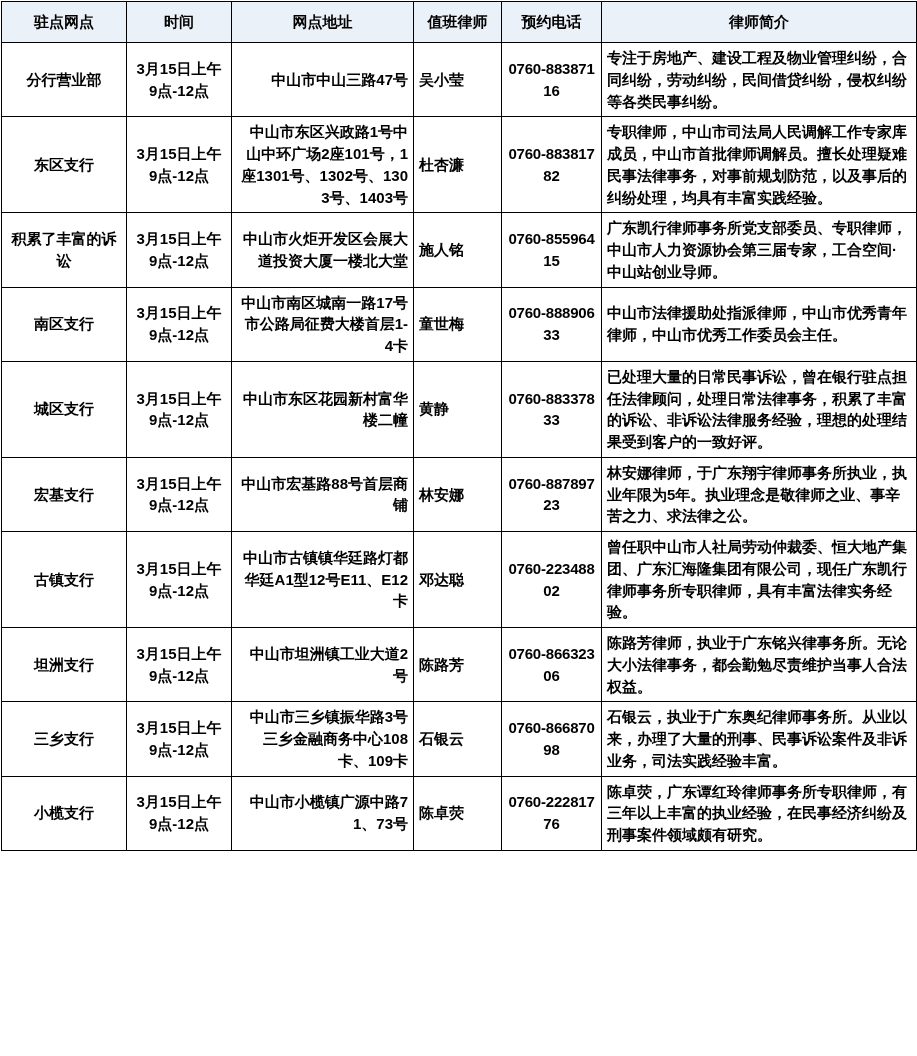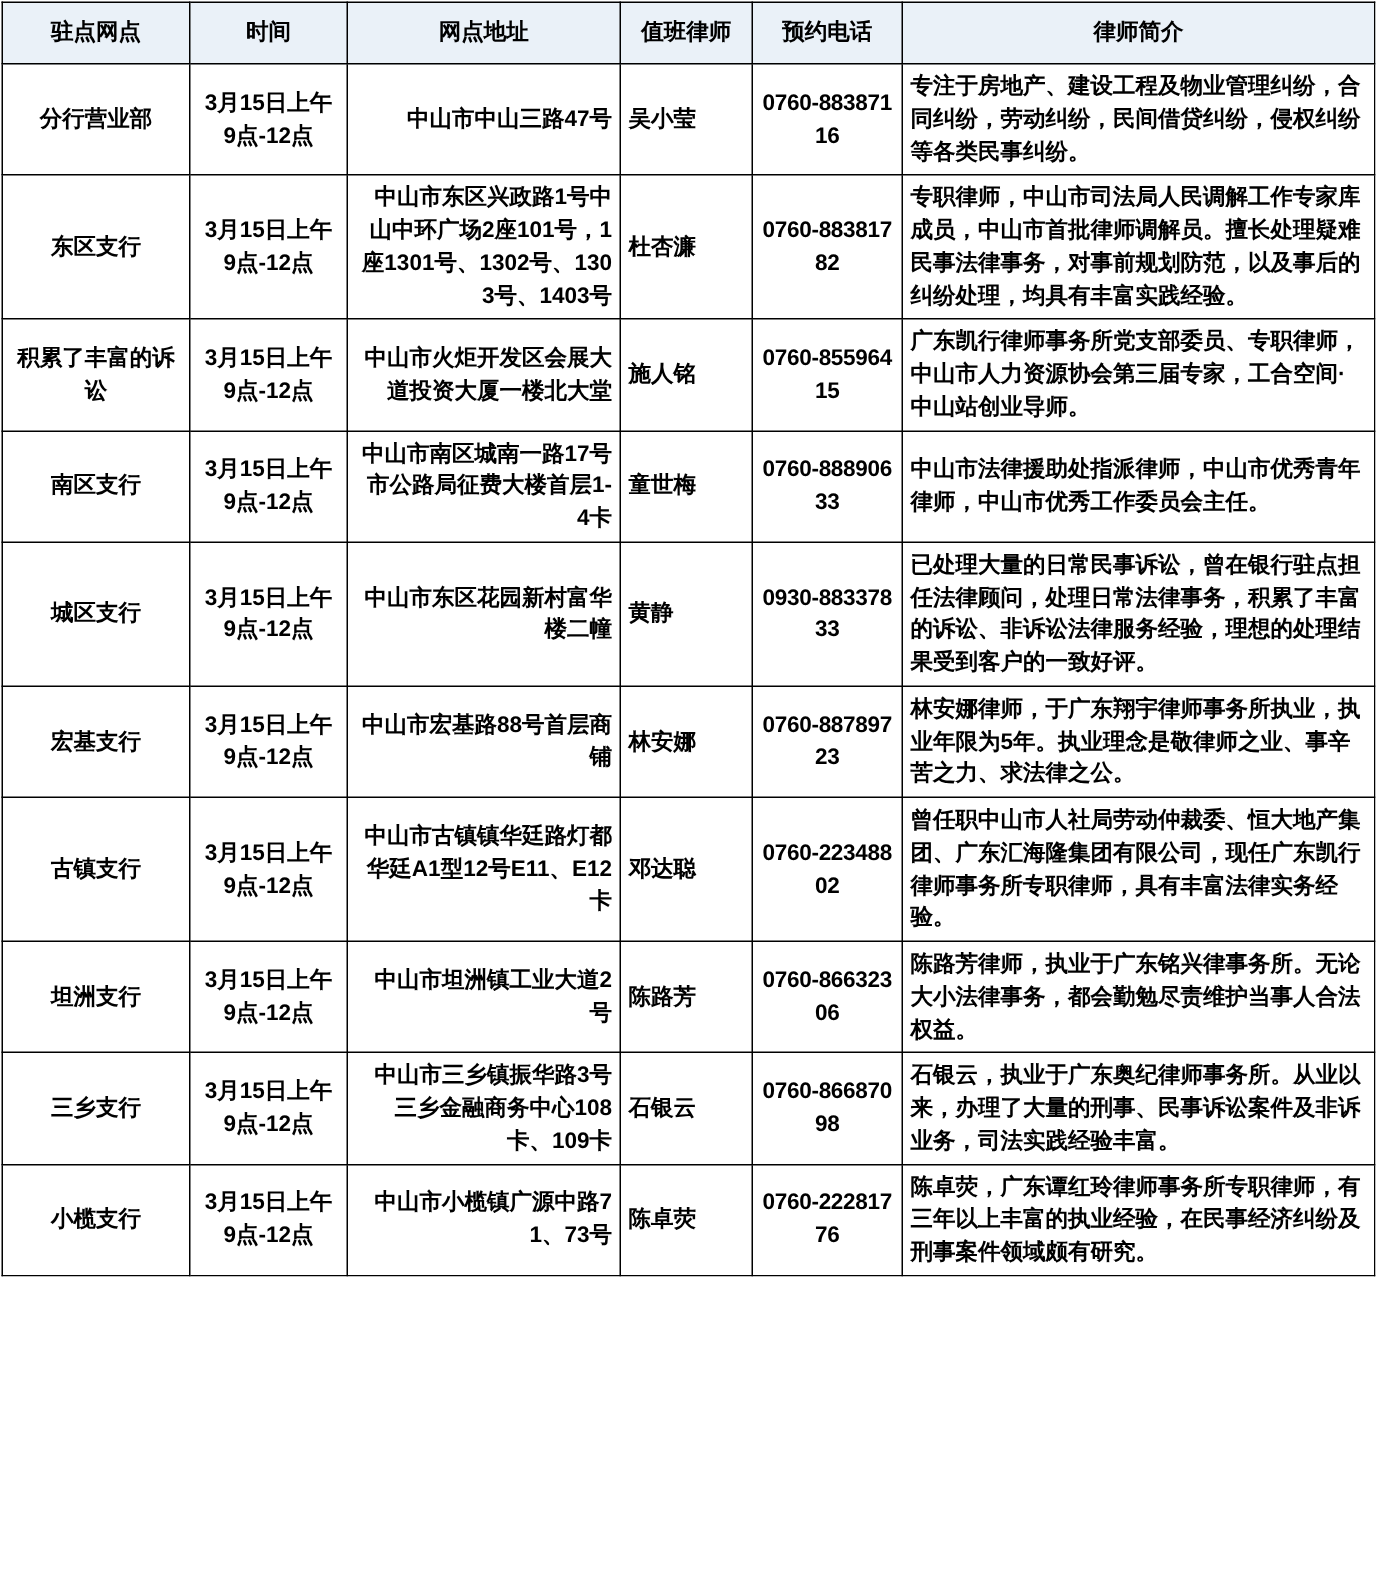--- a/index.html
+++ b/index.html
@@ -149,21 +149,21 @@
         <td class="bio">中山市法律援助处指派律师，中山市优秀青年律师，中山市优秀工作委员会主任。</td>
       </tr>
       <tr>
         <td class="branch">城区支行</td>
         <td class="time">
           <span class="time-line">3月15日上午</span>
           <span class="time-line">9点-12点</span>
         </td>
         <td class="addr">中山市东区花园新村富华楼二幢</td>
         <td class="lawyer">黄静</td>
-        <td class="phone">0930-88337833</td>
+        <td class="phone">0760-88337833</td>
         <td class="bio">已处理大量的日常民事诉讼，曾在银行驻点担任法律顾问，处理日常法律事务，积累了丰富的诉讼、非诉讼法律服务经验，理想的处理结果受到客户的一致好评。</td>
       </tr>
       <tr>
         <td class="branch">宏基支行</td>
         <td class="time">
           <span class="time-line">3月15日上午</span>
           <span class="time-line">9点-12点</span>
         </td>
         <td class="addr">中山市宏基路88号首层商铺</td>
         <td class="lawyer">林安娜</td>

